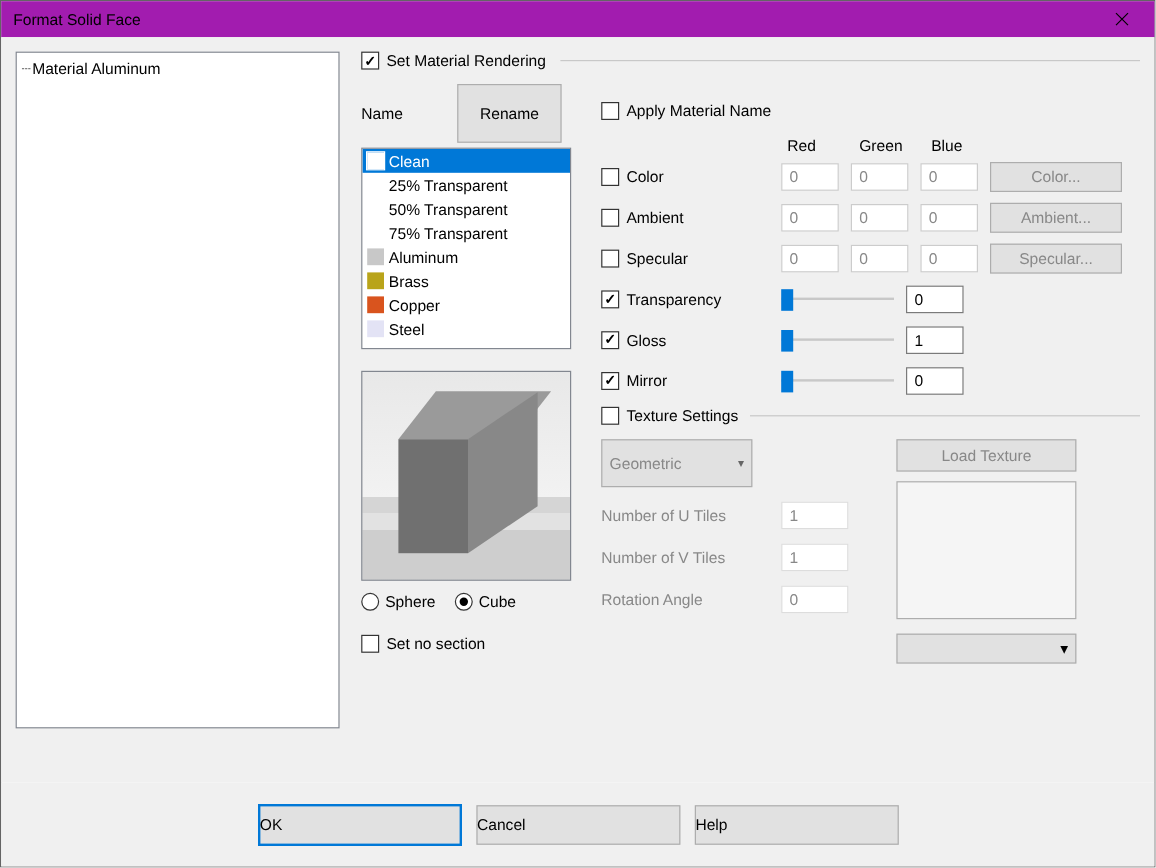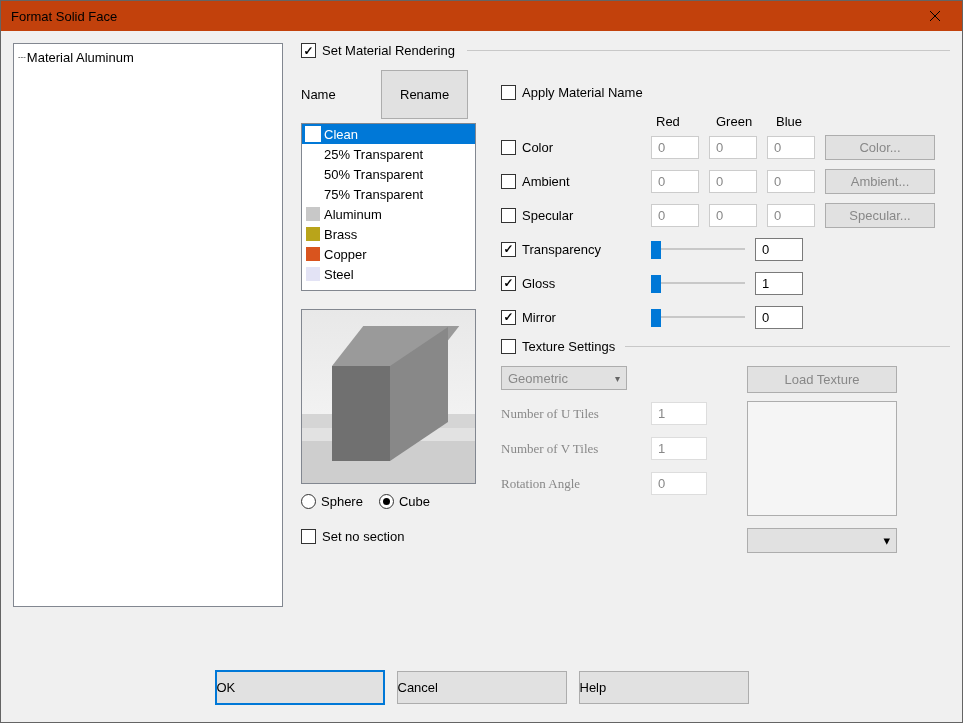--- a/index.html
+++ b/index.html
@@ -1,18 +1,18 @@
 <!DOCTYPE html>
 <html><head>
 <meta charset="utf-8">
 <style>
 * { box-sizing: border-box; font-family: "Segoe UI", Arial, sans-serif; font-size: 13px; }
 body { margin: 0; background: #fff; }
 .window { width: 963px; height: 723px; border: 1px solid #646464; background: #fff; display: flex; flex-direction: column; }
-.titlebar { height: 30px; background: #c2410c; display: flex; align-items: center; padding: 0 10px; }
+.titlebar { height: 30px; background: #a21caf; display: flex; align-items: center; padding: 0 10px; }
 .titlebar .title { flex: 1; font-size: 13px; color: #000; }
 .titlebar .close { width: 34px; height: 24px; display:flex; align-items:center; justify-content:center; cursor:pointer; }
 .titlebar .close svg { width: 12px; height: 12px; }
 .body { flex: 1; background: #f0f0f0; padding: 12px; display: flex; gap: 18px; }
 .tree { width: 270px; height: 564px; border: 1px solid #828790; background: #fff; padding: 6px 4px; }
 .tree-row { display: flex; align-items: center; gap: 2px; }
 .dotted { color: #808080; letter-spacing: -1px; }
 .tree-label { white-space: nowrap; }
 .main { flex: 1; position: relative; }
 
@@ -50,23 +50,23 @@
 .rgb-hdr span { width:48px; text-align:left; }
 
 .prop-row { display:flex; align-items:center; gap:10px; margin-bottom:10px; height:24px;}
 .prop-row .checkbox { width:140px; }
 .num-input { width:48px; height:23px; border:1px solid #ccc; background:#fff; padding:0 6px; color:#888;}
 .num-input.enabled { border:1px solid #7a7a7a; color:#000;}
 .slider { position:relative; width:94px; height:20px; }
 .slider .track { position:absolute; top:9px; left:0; right:0; height:2px; background:#c8c8c8;}
 .slider .thumb { position:absolute; top:2px; left:0; width:10px; height:18px; background:#0078d7;}
 
-.tex-label { color:#888; width:150px; display:inline-block;font-family:Liberation Serif, serif;}
+.tex-label { color:#888; width:150px; display:inline-block;}
 .tex-input { width:56px; height:23px; border:1px solid #ddd; background:#fff; color:#888; padding:0 6px;}
-.combo { width:126px; height:24px; border:1px solid #adadad; background:#e1e1e1; display:flex; align-items:center; justify-content:space-between; padding:0 6px; color:#888;}
+.combo { width:126px; height:40px; border:1px solid #adadad; background:#e1e1e1; display:flex; align-items:center; justify-content:space-between; padding:0 6px; color:#888;}
 .combo .chev { font-size:10px; color:#666;}
 .tex-preview { width:150px; height:115px; border:1px solid #adadad; background:#f5f5f5; }
 .tex-combo2 { width:150px; height:25px; border:1px solid #adadad; background:#e1e1e1; display:flex; align-items:center; justify-content:flex-end; padding:0 6px; margin-top:12px;}
 
 .footer { height:70px; background:#f0f0f0; display:flex; align-items:center; justify-content:center; gap:12px; }
 
 .section-top { display:flex; align-items:center; gap:12px; }
 .right-col { position:absolute; left:200px; top:0; right:0; }
 .tex-section { margin-top:8px; }
 .tex-grid { display:flex; gap:40px; margin-top:12px;}

